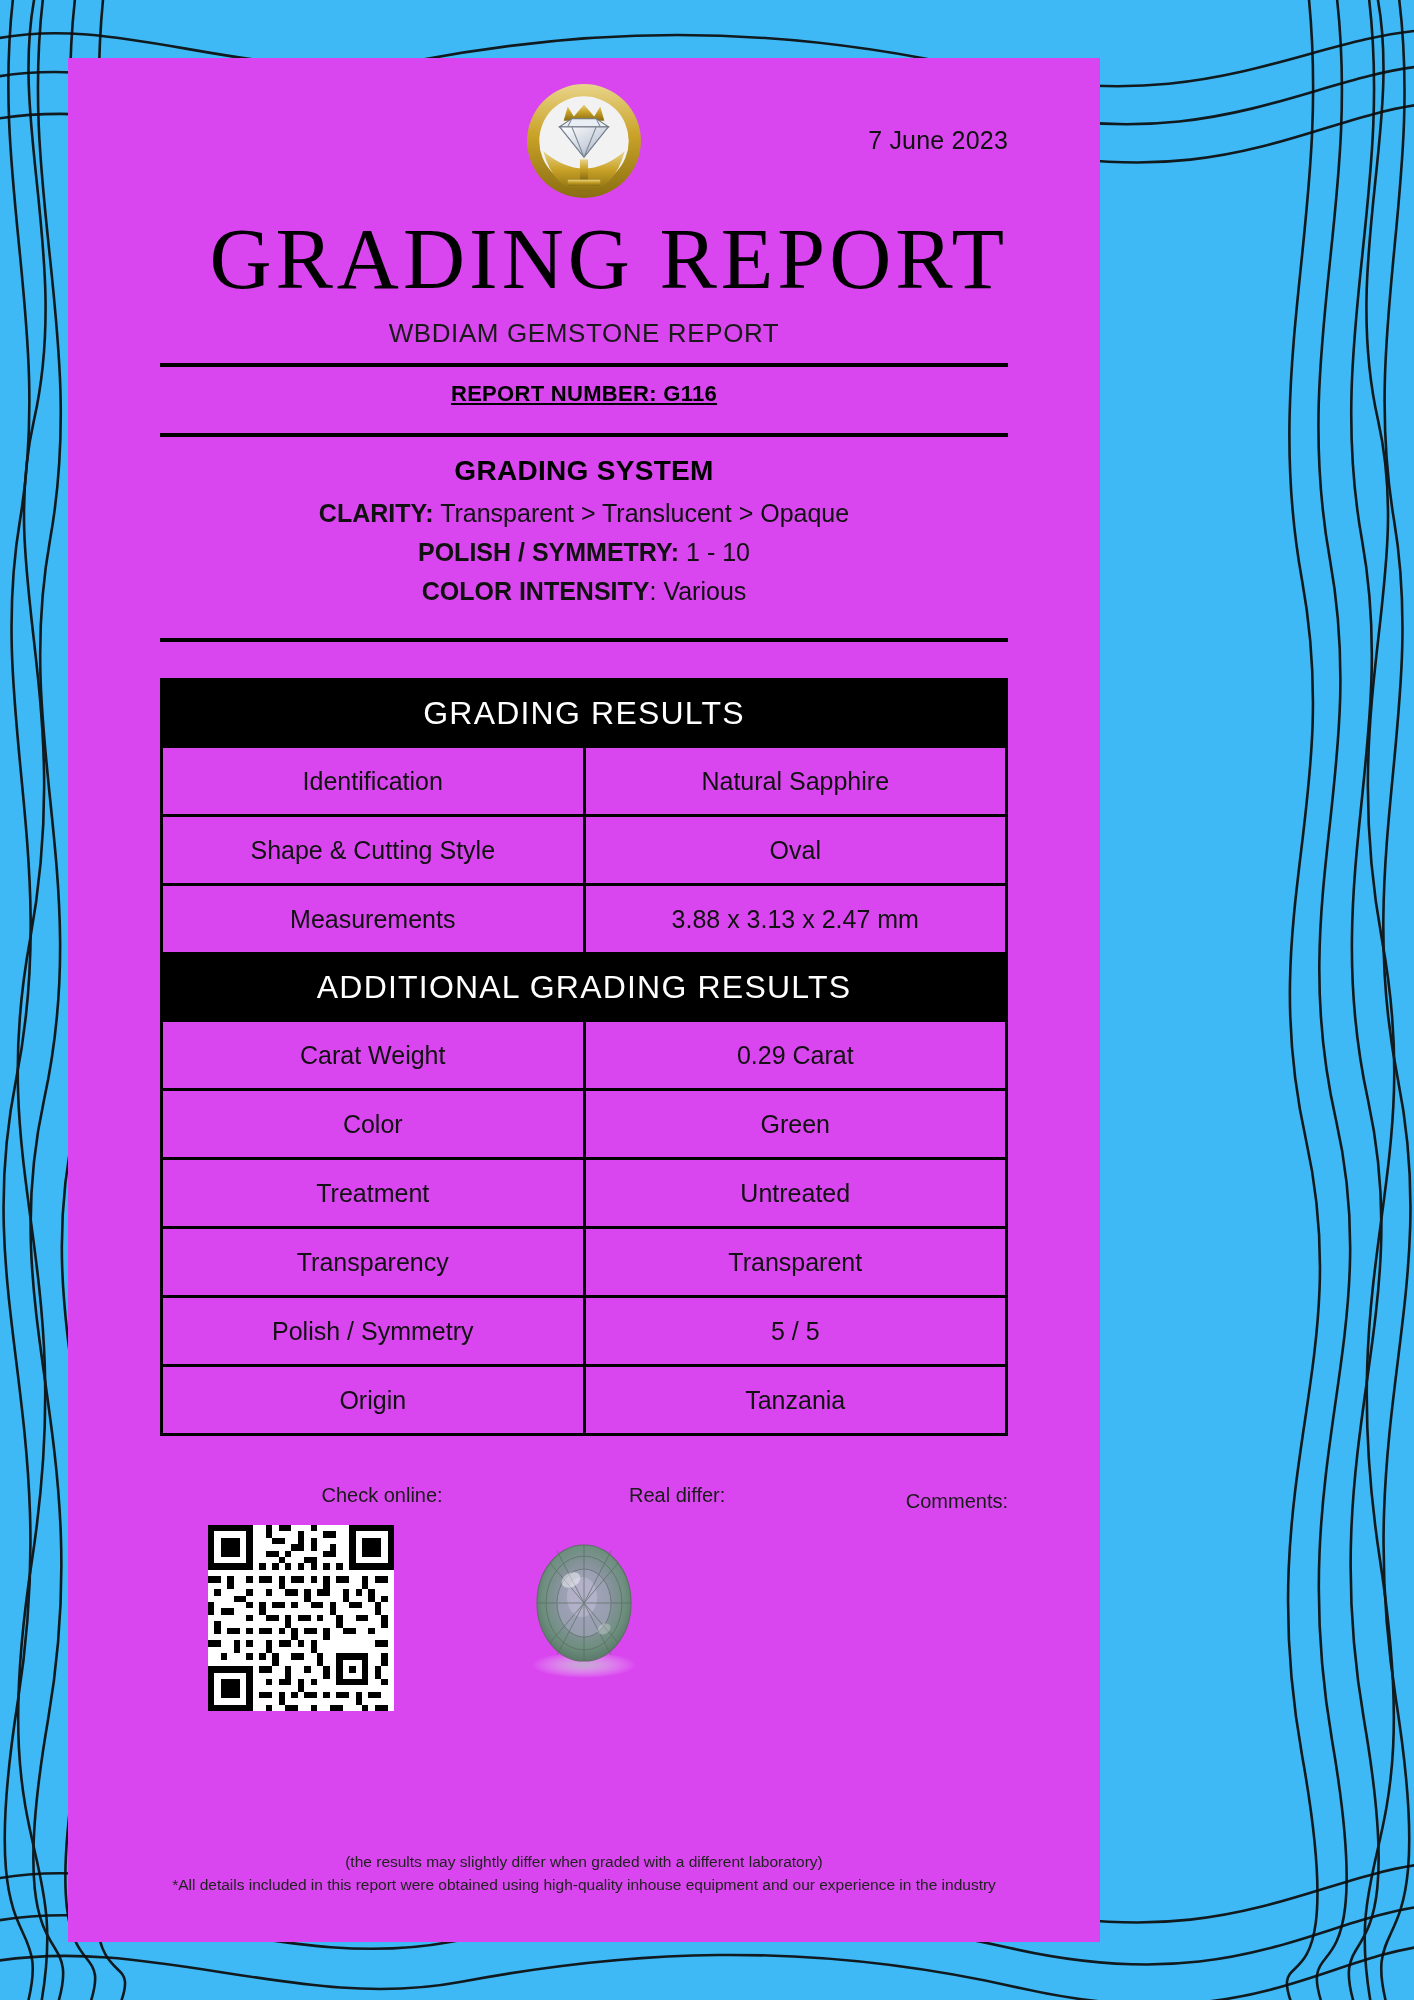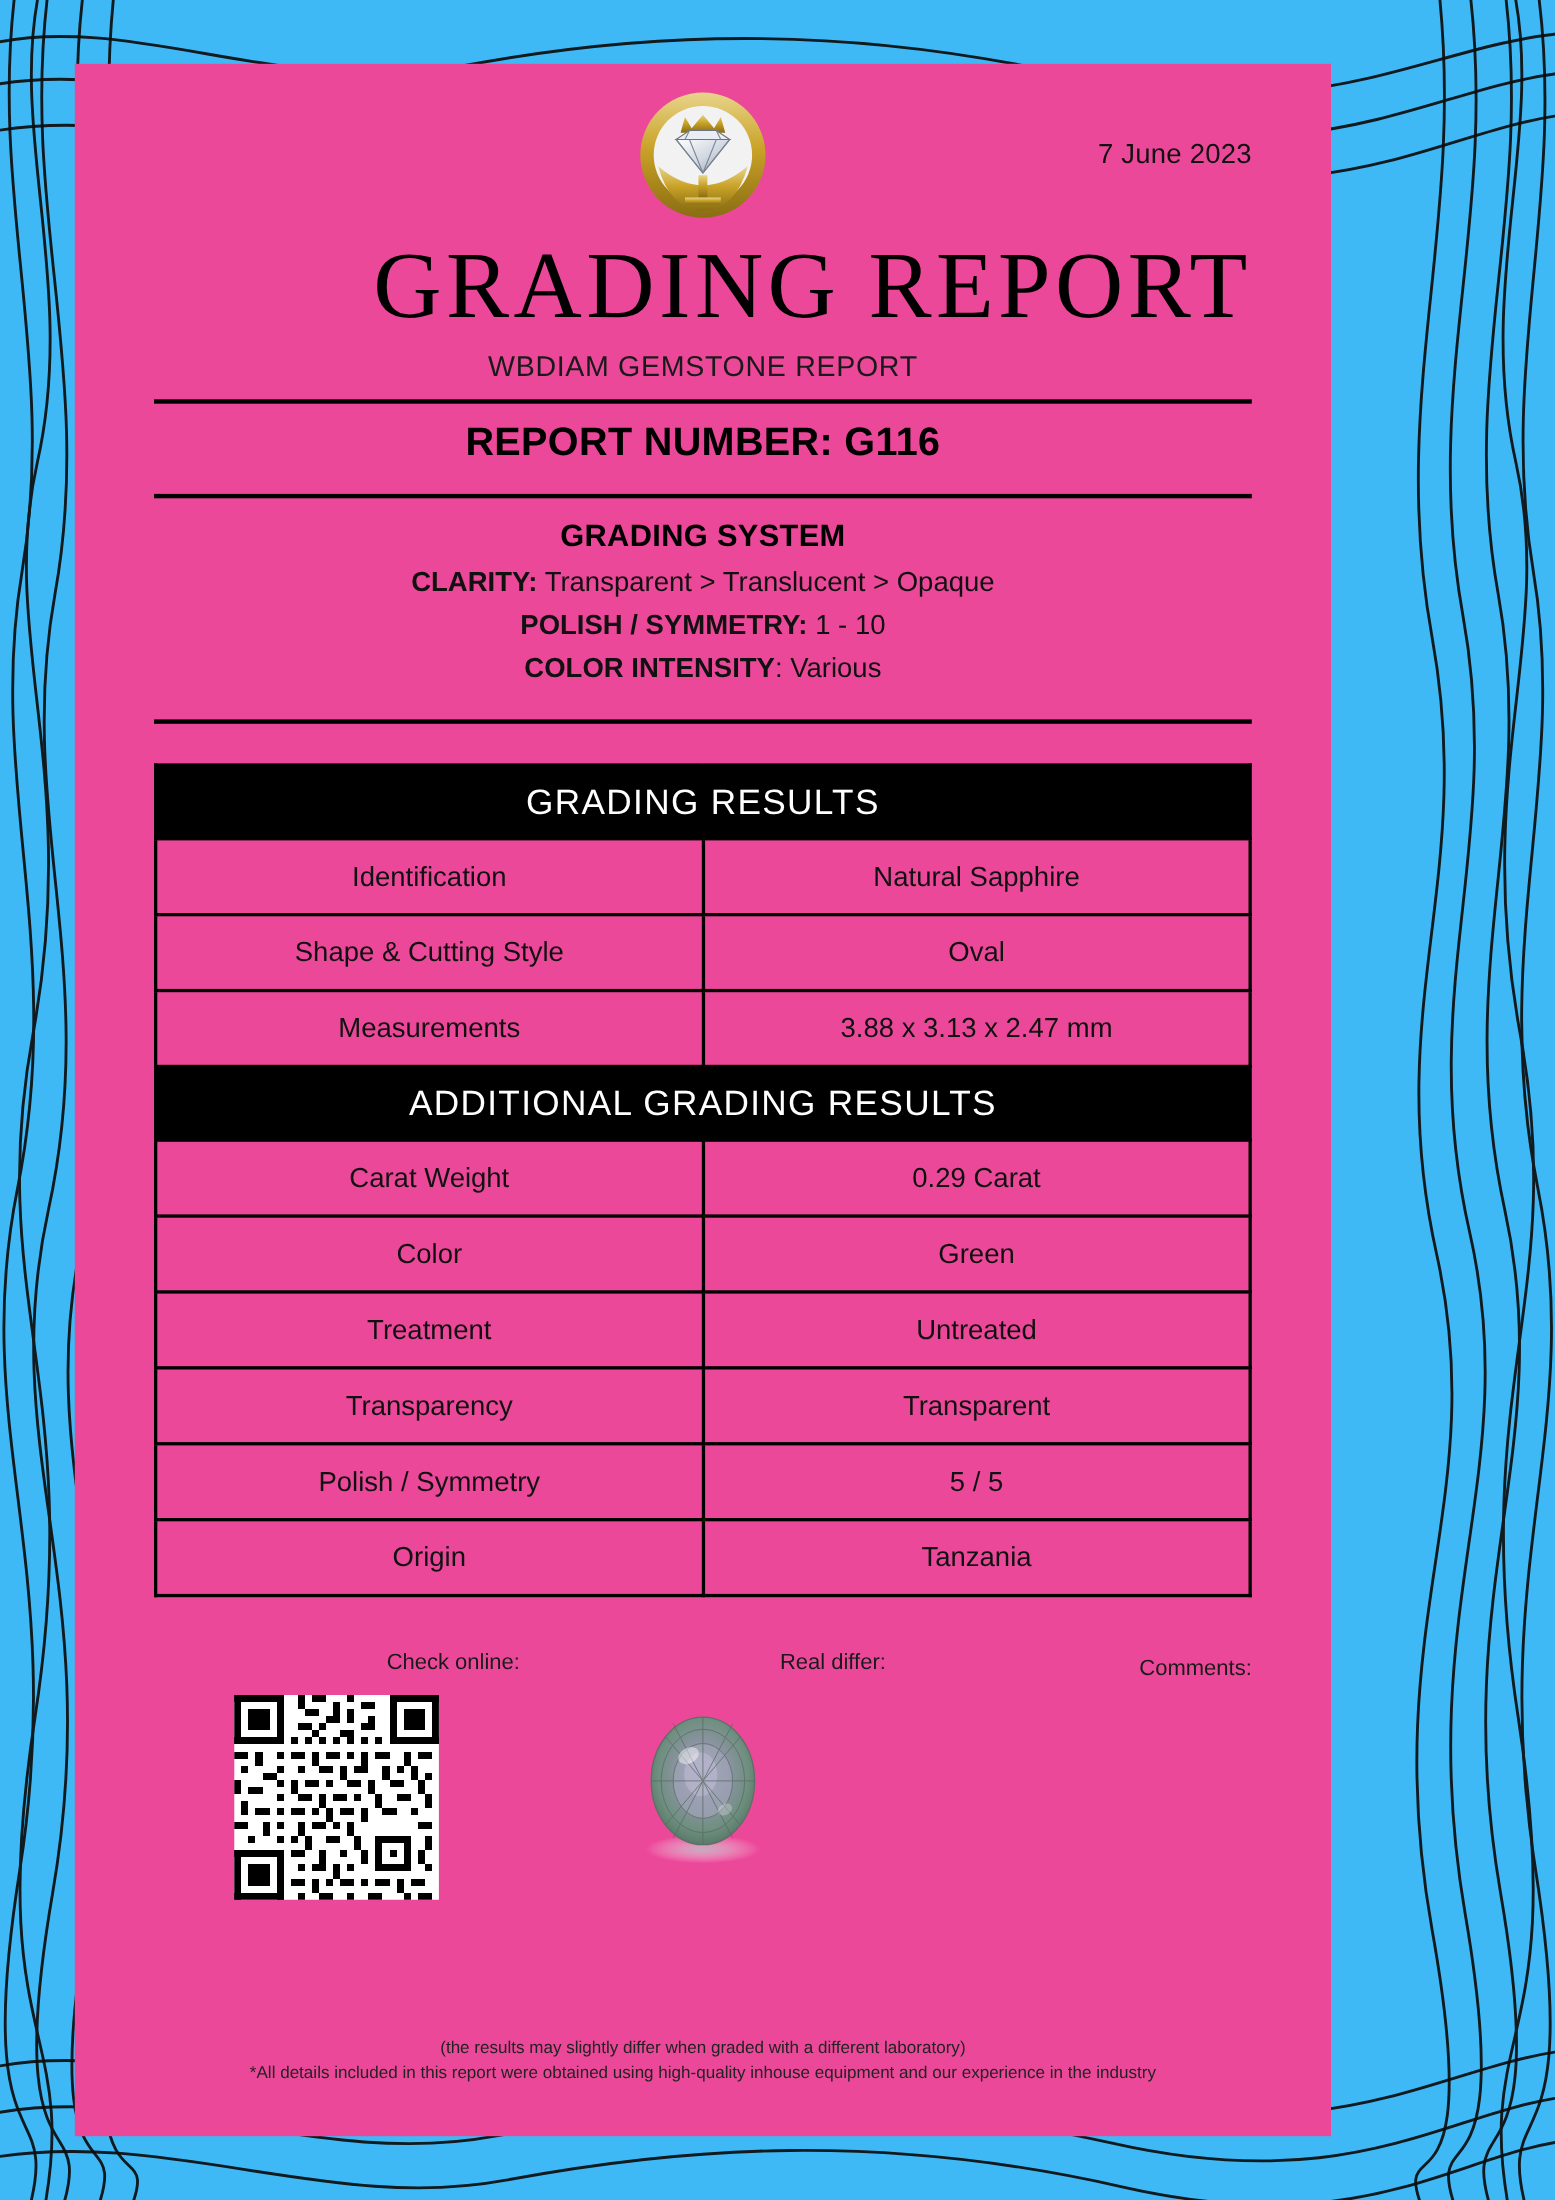--- a/index.html
+++ b/index.html
@@ -22,26 +22,26 @@
     width: 1414px;
     height: 2000px;
     z-index: 0;
   }
 
   
   #page {
     position: absolute;
     left: 68px;
     top: 58px;
-    width: 1142px;
+    width: 1032px;
     height: 1884px;
-    background: #ec4899;
+    background: #d946ef;
     z-index: 2;
     box-sizing: border-box;
-    padding: 0 72px;
+    padding: 0 92px;
   }
 
   
   .header-row {
     position: relative;
     height: 140px;
   }
   .logo {
     position: absolute;
     left: 50%;
@@ -78,25 +78,26 @@
   }
 
   .rule {
     border: none;
     border-top: 4px solid #000;
     margin: 14px 0 0 0;
   }
 
   .report-number {
     text-align: center;
-    font-size: 36px;
+    font-size: 22px;
     font-weight: bold;
     color: #000;
     padding: 14px 0 12px 0;
     letter-spacing: .3px;
+    text-decoration: underline;
   }
 
   .grading-system {
     text-align: center;
     padding: 18px 0 8px 0;
   }
   .gs-title {
     font-size: 28px;
     font-weight: bold;
     letter-spacing: .3px;

